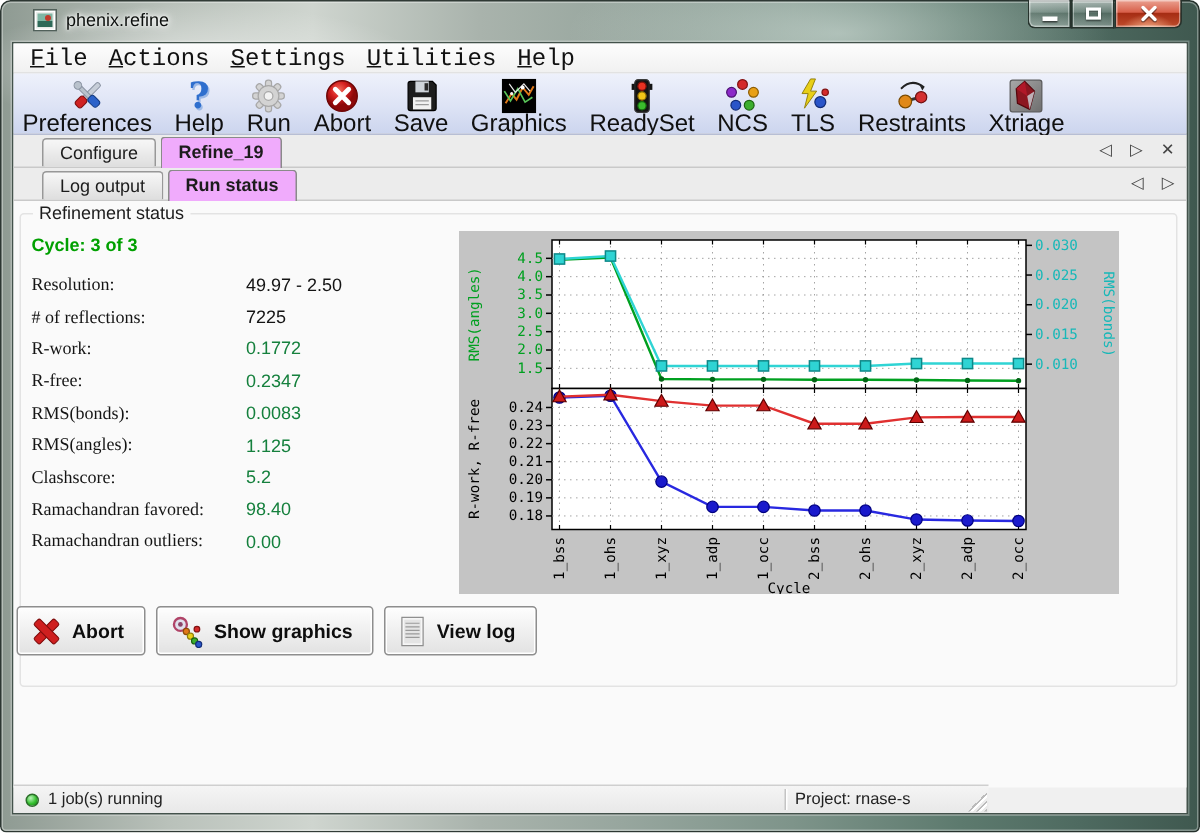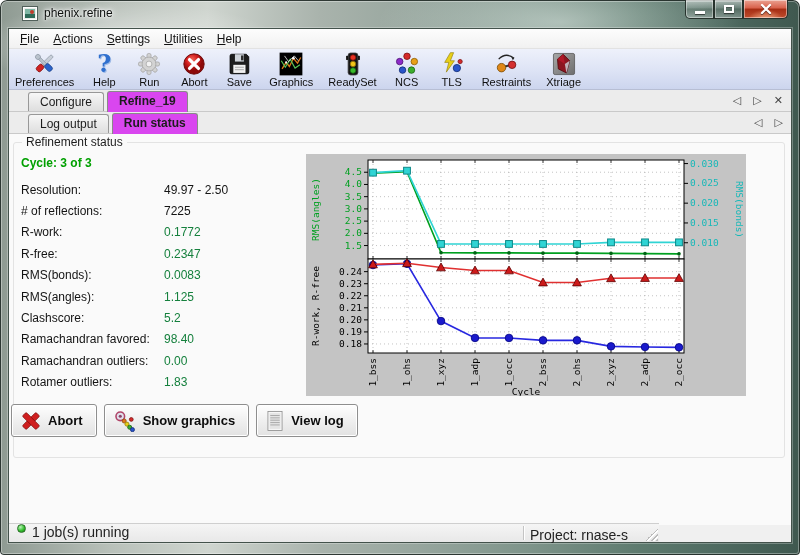--- a/index.html
+++ b/index.html
@@ -32,64 +32,64 @@
     box-shadow:inset 0 0 0 1px rgba(255,255,255,.45); }
   .glyph-min{ width:10px; height:3px; background:#fff; box-shadow:0 1px 1px rgba(0,0,0,.6); margin-top:6px; }
   .glyph-max{ width:10px; height:8px; border:2px solid #fff; box-shadow:0 1px 1px rgba(0,0,0,.5), inset 0 1px 1px rgba(0,0,0,.4); }
 
   
   #client{ position:absolute; left:8px; top:28px; width:784px; height:515px;
     background:#f0f0f0; border:1px solid #43524b; box-shadow:0 0 0 1px rgba(255,255,255,.28); }
 
   #menubar{ height:20px; background:linear-gradient(#fdfdfd,#f1f1f1); border-bottom:1px solid #e2e2e2;
     display:flex; align-items:center; padding-left:4px; }
-  .menu-item{ display:inline-block; font-size:12px; color:#111; padding:2px 7px; }
+  .menu-item{ display:inline-block; font-size:16px; color:#111; padding:2px 7px;font-family:Liberation Mono, monospace; }
   .menu-item::first-letter{ text-decoration:underline; }
 
   #toolbar{ height:41px; background:linear-gradient(#eef1fb,#dde3f5 55%,#ccd5ee); border-bottom:1px solid #b7bed4;
     display:flex; align-items:flex-start; padding:1px 0 0 6px; gap:15px; }
   .tool{ display:flex; flex-direction:column; align-items:center; min-width:30px; }
   .tool .ticon{ width:28px; height:27px; display:flex; align-items:center; justify-content:center; }
-  .tool .tlabel{ font-size:11px; color:#101010; line-height:11px; white-space:nowrap; }
+  .tool .tlabel{ font-size:16px; color:#101010; line-height:11px; white-space:nowrap; }
   .qmark{ font-family:"DejaVu Serif",serif; font-size:24px; font-weight:bold; color:#2f6fce; line-height:24px;
     text-shadow:1px 1px 0 #9db9e6; }
 
   .tabrow{ position:relative; height:22px; background:#ececec; border-bottom:1px solid #c9c9c9;
     display:flex; align-items:flex-end; padding-left:19px; }
   .tab{ height:19px; line-height:18px; padding:0 11px; font-size:12px; color:#1c1c1c;
     border:1px solid #989898; border-bottom:none; border-radius:3px 3px 0 0;
     background:linear-gradient(#f7f7f7,#dedede); margin-right:3px; position:relative; }
-  .tab.active{ background:#d946ef; font-weight:bold; height:21px; z-index:2; margin-bottom:-1px;
+  .tab.active{ background:#f0abfc; font-weight:bold; height:21px; z-index:2; margin-bottom:-1px;
     border-color:#8a8a8a;margin-top:13px; }
   .tabnav{ position:absolute; right:8px; top:4px; display:flex; gap:12px; font-size:11px; color:#444; }
   .tabnav span{ cursor:default; line-height:13px; }
 
   #page{ position:relative; height:391px; background:#fafafa; }
   #staticbox{ position:absolute; left:4px; top:8px; right:6px; height:316px;
     border:1px solid #e3e3e3; border-radius:3px; }
   #box-label{ position:absolute; left:8px; top:-8px; background:#fafafa; padding:0 4px; font-size:12px; color:#1d1d1d; }
 
   #status-col{ position:absolute; left:12px; top:22px; width:284px; }
   #cycle-line{ font-size:12px; font-weight:bold; color:#00a000; margin-bottom:9px; }
   .srow{ display:flex; height:21.4px; align-items:center; font-size:12px; }
-  .slabel{ width:143px; color:#141414; }
+  .slabel{ width:143px; color:#141414;font-family:Liberation Serif, serif; }
   .sval{ font-weight:bold; }
   .sval.blue{ color:#15803d; font-weight:normal; }
   .sval.black{ color:#141414; font-weight:normal; }
 
   #chart-panel{ position:absolute; left:297px; top:20px; width:440px; height:242px; background:#c4c4c4; }
 
   #actions{ position:absolute; left:2px; top:270px; display:flex; gap:7px; }
   .abtn{ height:33px; display:flex; align-items:center; gap:6px; padding:0 13px 0 8px;
     border:1px solid #8e8e8e; border-radius:3px; background:linear-gradient(#fefefe,#f1f1f1 45%,#e2e2e2);
     font-size:13px; font-weight:bold; color:#0d0d0d; box-shadow:inset 0 0 0 1px #fff; }
 
   #statusbar{ position:absolute; left:0; bottom:0; width:650px; height:19px;
     background:linear-gradient(#f5f5f5,#e8e8e8); border-top:1px solid #cfcfcf;
-    display:flex; align-items:flex-start; font-size:14px; color:#222; }
+    display:flex; align-items:center; font-size:11px; color:#222; }
   #led{ width:9px; height:9px; border-radius:50%; margin:0 6px 0 8px;
     background:radial-gradient(circle at 35% 30%, #b9f2b9, #35c02f 55%, #157a12); border:1px solid #2c6e2a; }
   #sb-divider{ position:absolute; left:514px; top:2px; bottom:2px; width:1px; background:#c4c4c4; box-shadow:1px 0 0 #fff; }
   #sb-project{ position:absolute; left:521px; top:3px; }
   #grip{ position:absolute; right:1px; bottom:1px; width:13px; height:13px;
     background:
      linear-gradient(135deg, transparent 50%, #bbb 50%, #bbb 57%, #fff 57%, #fff 64%, transparent 64%,
        transparent 71%, #bbb 71%, #bbb 78%, #fff 78%, #fff 85%, transparent 85%, transparent 92%, #bbb 92%); }
 </style>
 </head>
@@ -327,24 +327,20 @@
             <span class="slabel">Clashscore:</span>
             <span class="sval blue">5.2</span>
           </div>
         <div class="srow">
             <span class="slabel">Ramachandran favored:</span>
             <span class="sval blue">98.40</span>
           </div>
         <div class="srow">
             <span class="slabel">Ramachandran outliers:</span>
             <span class="sval blue">0.00</span>
-          </div>
-        <div class="srow">
-            <span class="slabel">Rotamer outliers:</span>
-            <span class="sval blue">1.83</span>
           </div>
       </div>
 
       <div id="chart-panel">
           <svg width="440" height="242" font-size="9.5" style="font-family:&quot;DejaVu Sans Mono&quot;,monospace;display:block">
             <rect x="0" y="0" width="440" height="242" fill="#c4c4c4"></rect>
             <rect x="62" y="6" width="316" height="99" fill="#ffffff" stroke="#000" stroke-width="1"></rect>
             <line x1="67" y1="6" x2="67" y2="105" stroke="#9a9a9a" stroke-width="0.6" stroke-dasharray="1 3"></line>
             <line x1="67" y1="102" x2="67" y2="105" stroke="#000" stroke-width="0.8"></line>
             <line x1="67" y1="6" x2="67" y2="9" stroke="#000" stroke-width="0.8"></line>

